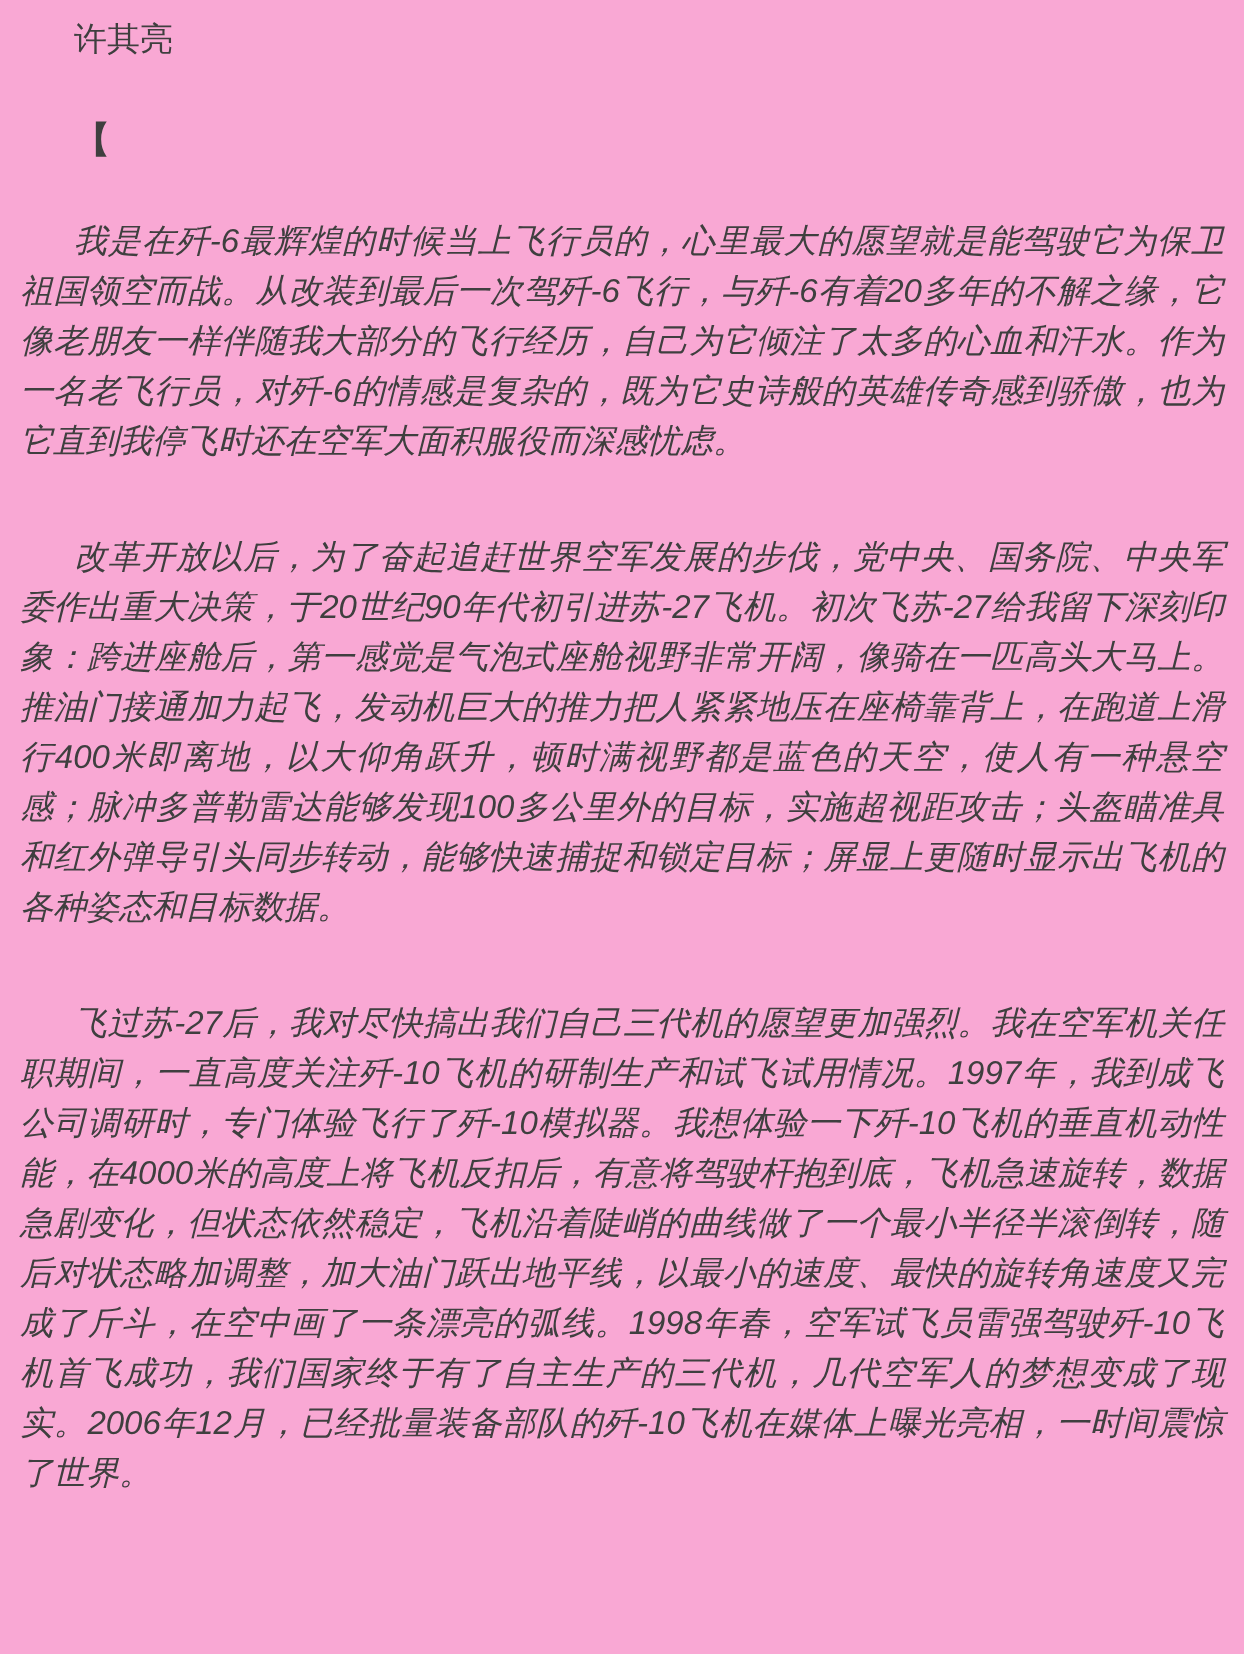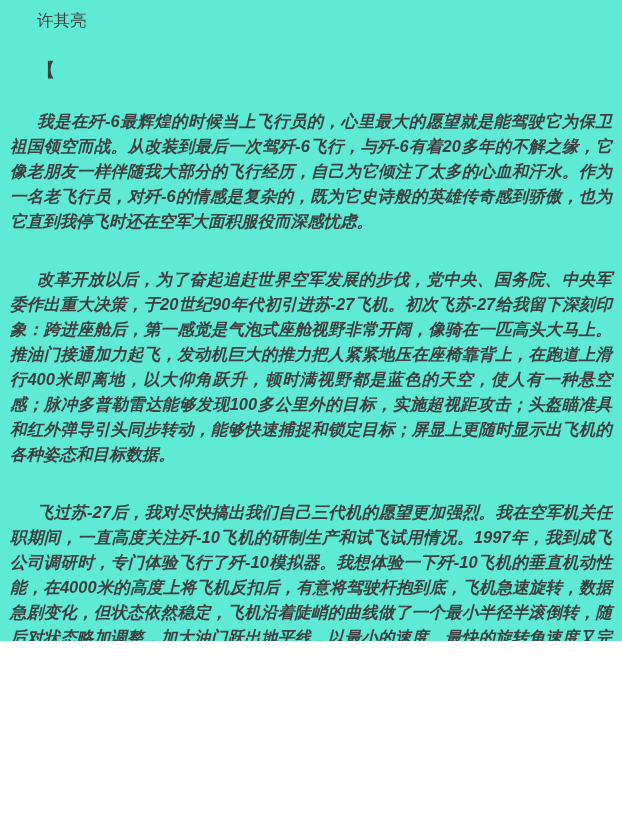--- a/index.html
+++ b/index.html
@@ -4,23 +4,23 @@
 <style>
   html, body {
     margin: 0;
     padding: 0;
     background: #ffffff;
   }
   .page {
     position: relative;
     box-sizing: border-box;
     width: 622px;
-    height: 641px;
+    height: 827px;
     overflow: hidden;
-    background: #5eead4;
+    background: #f9a8d4;
     padding: 8px 10px 0 10px;
     font-family: "Liberation Sans", "DejaVu Sans", sans-serif;
     color: #3f3f3f;
     font-size: 16.5px;
     line-height: 25px;
     text-align: justify;
   }
   p {
     margin: 0;
     text-indent: 27px;
@@ -32,21 +32,20 @@
   }
   .bracket-para {
     font-weight: bold;
     font-size: 18px;
     margin-bottom: 26px;
     text-align: left;
   }
   .body-para {
     font-style: italic;
     margin-bottom: 33px;
-    font-weight: bold;
   }
 </style>
 </head>
 <body>
 
 <div class="page">
   <p class="head-para">许其亮</p>
 
 
   <p class="bracket-para">【</p>

